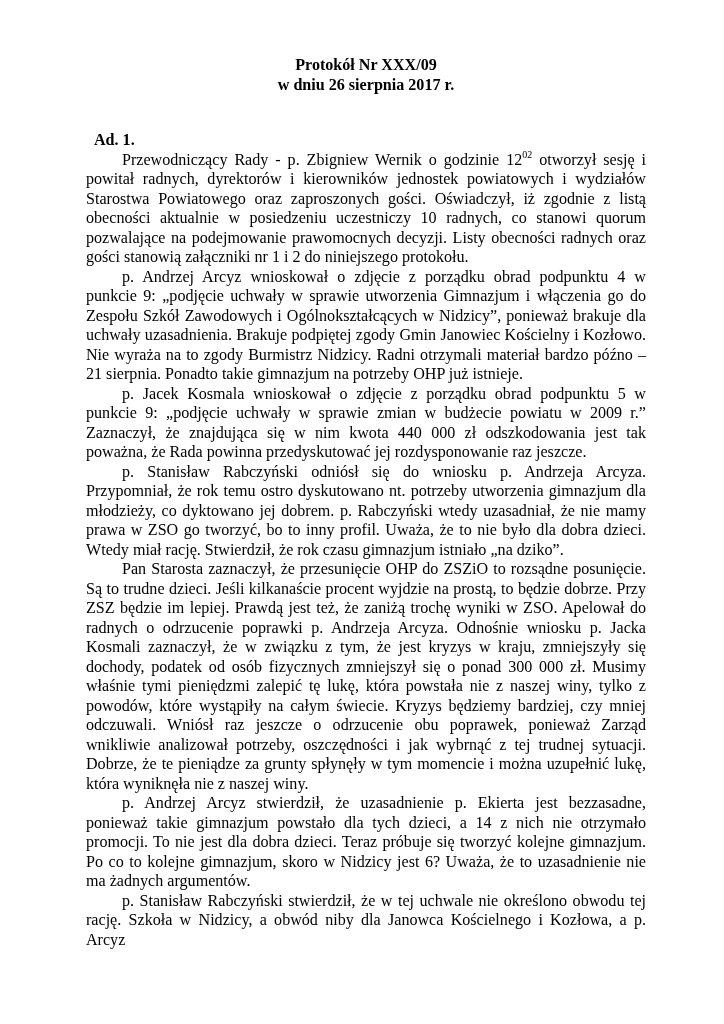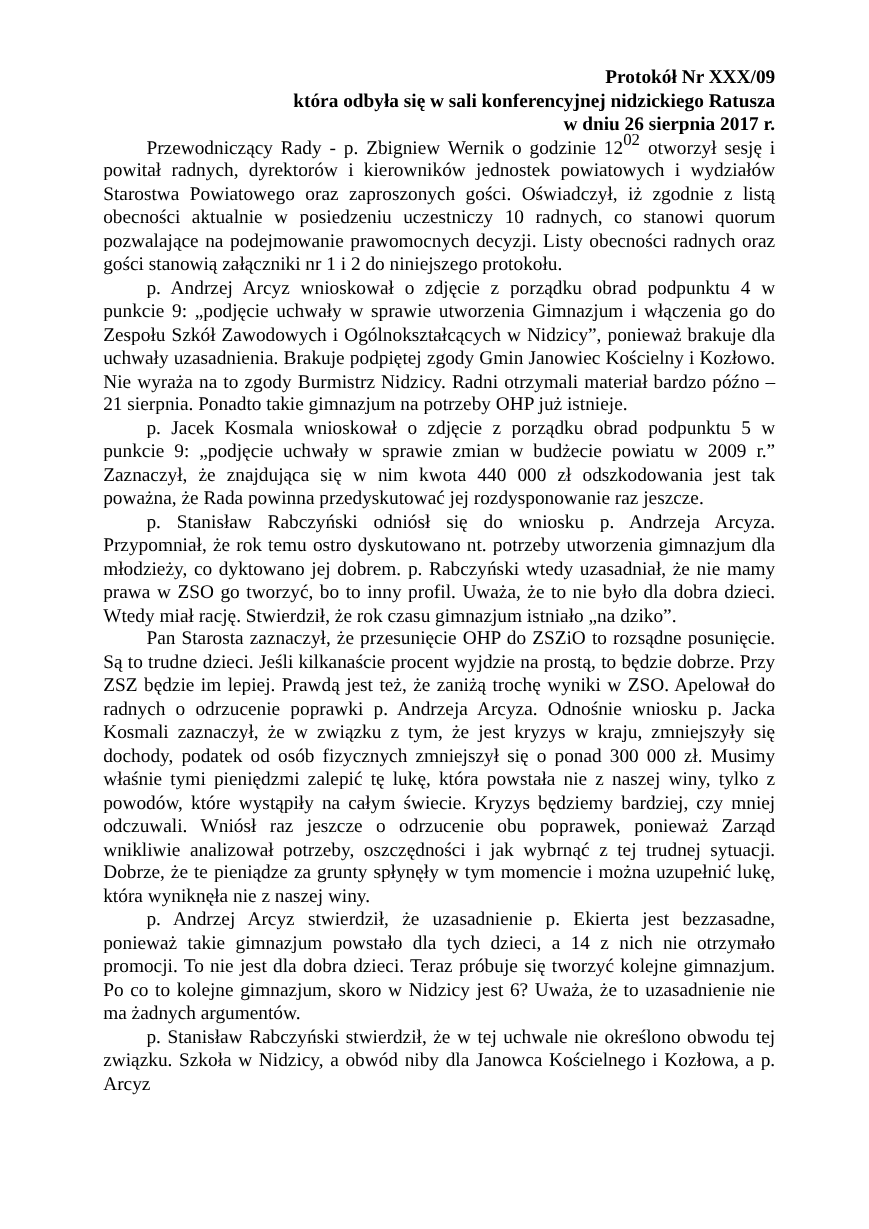--- a/index.html
+++ b/index.html
@@ -2,37 +2,37 @@
 <html><head>
 <meta charset="utf-8">
 <style>
   html, body { margin: 0; padding: 0; background: #ffffff; }
   body { width: 724px; height: 1024px; overflow: hidden; position: relative; }
   .page {
     position: absolute; left: 86px; top: 55px; width: 560px;
     font-family: "Liberation Serif", serif; color: #000; font-size: 16.1px;
     line-height: 19.5px;
   }
-  .title { text-align: right; font-weight: bold; font-size: 16.1px; line-height: 19.5px; margin: 0; }
+  .title { text-align: center; font-weight: bold; font-size: 16.1px; line-height: 19.5px; margin: 0; }
   .title div { white-space: nowrap; }
   .heading { font-weight: bold; margin: 36px 0 0 8px; line-height: 19.5px; }
   p { margin: 0; text-align: justify; text-indent: 36px; }
-  sup { font-size: 14px; vertical-align: 7px; line-height: 0; }
+  sup { font-size: 10px; vertical-align: 7px; line-height: 0; }
 </style>
 </head>
 <body>
 
 <div class="page">
   <div class="title">
     <div>Protokół Nr XXX/09</div>
-    <div>która odbyła się w sali konferencyjnej nidzickiego Ratusza</div>
     <div>w dniu 26 sierpnia 2017 r.</div>
   </div>
 
+  <div class="heading">Ad. 1.</div>
 
   <p><span>Przewodniczący Rady - p. Zbigniew Wernik o godzinie 12</span><sup>02</sup><span> otworzył sesję i powitał radnych, dyrektorów i kierowników jednostek powiatowych i wydziałów Starostwa Powiatowego oraz zaproszonych gości. Oświadczył, iż zgodnie z listą obecności aktualnie w posiedzeniu uczestniczy 10 radnych, co stanowi quorum pozwalające na podejmowanie prawomocnych decyzji. Listy obecności radnych oraz gości stanowią załączniki nr 1 i 2 do niniejszego protokołu.</span></p>
   <p>p. Andrzej Arcyz wnioskował o zdjęcie z porządku obrad podpunktu 4 w punkcie 9: „podjęcie uchwały w sprawie utworzenia Gimnazjum i włączenia go do Zespołu Szkół Zawodowych i Ogólnokształcących w Nidzicy”, ponieważ brakuje dla uchwały uzasadnienia. Brakuje podpiętej zgody Gmin Janowiec Kościelny i Kozłowo. Nie wyraża na to zgody Burmistrz Nidzicy. Radni otrzymali materiał bardzo późno – 21 sierpnia. Ponadto takie gimnazjum na potrzeby OHP już istnieje.</p>
   <p>p. Jacek Kosmala wnioskował o zdjęcie z porządku obrad podpunktu 5 w punkcie 9: „podjęcie uchwały w sprawie zmian w budżecie powiatu w 2009 r.” Zaznaczył, że znajdująca się w nim kwota 440 000 zł odszkodowania jest tak poważna, że Rada powinna przedyskutować jej rozdysponowanie raz jeszcze.</p>
   <p>p. Stanisław Rabczyński odniósł się do wniosku p. Andrzeja Arcyza. Przypomniał, że rok temu ostro dyskutowano nt. potrzeby utworzenia gimnazjum dla młodzieży, co dyktowano jej dobrem. p. Rabczyński wtedy uzasadniał, że nie mamy prawa w ZSO go tworzyć, bo to inny profil. Uważa, że to nie było dla dobra dzieci. Wtedy miał rację. Stwierdził, że rok czasu gimnazjum istniało „na dziko”.</p>
   <p>Pan Starosta zaznaczył, że przesunięcie OHP do ZSZiO to rozsądne posunięcie. Są to trudne dzieci. Jeśli kilkanaście procent wyjdzie na prostą, to będzie dobrze. Przy ZSZ będzie im lepiej. Prawdą jest też, że zaniżą trochę wyniki w ZSO. Apelował do radnych o odrzucenie poprawki p. Andrzeja Arcyza. Odnośnie wniosku p. Jacka Kosmali zaznaczył, że w związku z tym, że jest kryzys w kraju, zmniejszyły się dochody, podatek od osób fizycznych zmniejszył się o ponad 300 000 zł. Musimy właśnie tymi pieniędzmi zalepić tę lukę, która powstała nie z naszej winy, tylko z powodów, które wystąpiły na całym świecie. Kryzys będziemy bardziej, czy mniej odczuwali. Wniósł raz jeszcze o odrzucenie obu poprawek, ponieważ Zarząd wnikliwie analizował potrzeby, oszczędności i jak wybrnąć z tej trudnej sytuacji. Dobrze, że te pieniądze za grunty spłynęły w tym momencie i można uzupełnić lukę, która wyniknęła nie z naszej winy.</p>
   <p>p. Andrzej Arcyz stwierdził, że uzasadnienie p. Ekierta jest bezzasadne, ponieważ takie gimnazjum powstało dla tych dzieci, a 14 z nich nie otrzymało promocji. To nie jest dla dobra dzieci. Teraz próbuje się tworzyć kolejne gimnazjum. Po co to kolejne gimnazjum, skoro w Nidzicy jest 6? Uważa, że to uzasadnienie nie ma żadnych argumentów.</p>
-  <p style="text-align-last: justify;">p. Stanisław Rabczyński stwierdził, że w tej uchwale nie określono obwodu tej związku. Szkoła w Nidzicy, a obwód niby dla Janowca Kościelnego i Kozłowa, a p. Arcyz</p>
+  <p style="text-align-last: justify;">p. Stanisław Rabczyński stwierdził, że w tej uchwale nie określono obwodu tej rację. Szkoła w Nidzicy, a obwód niby dla Janowca Kościelnego i Kozłowa, a p. Arcyz</p>
 </div>
 
 </body></html>

